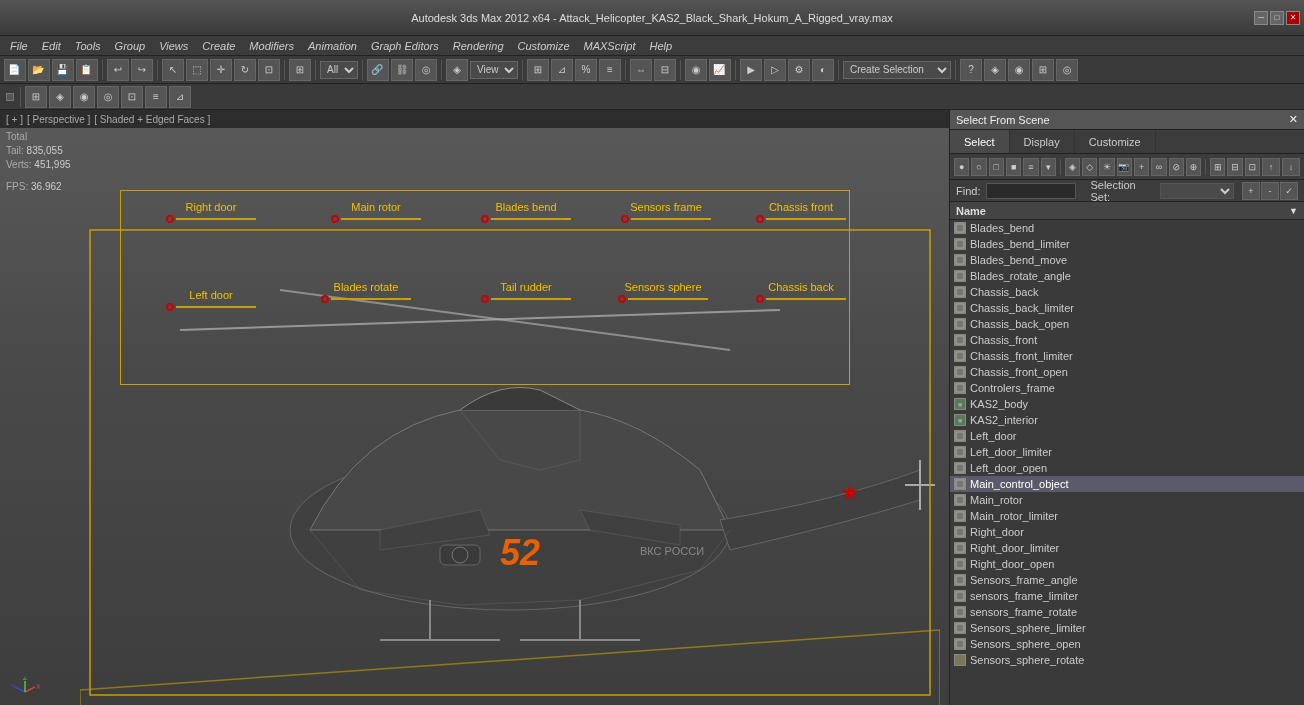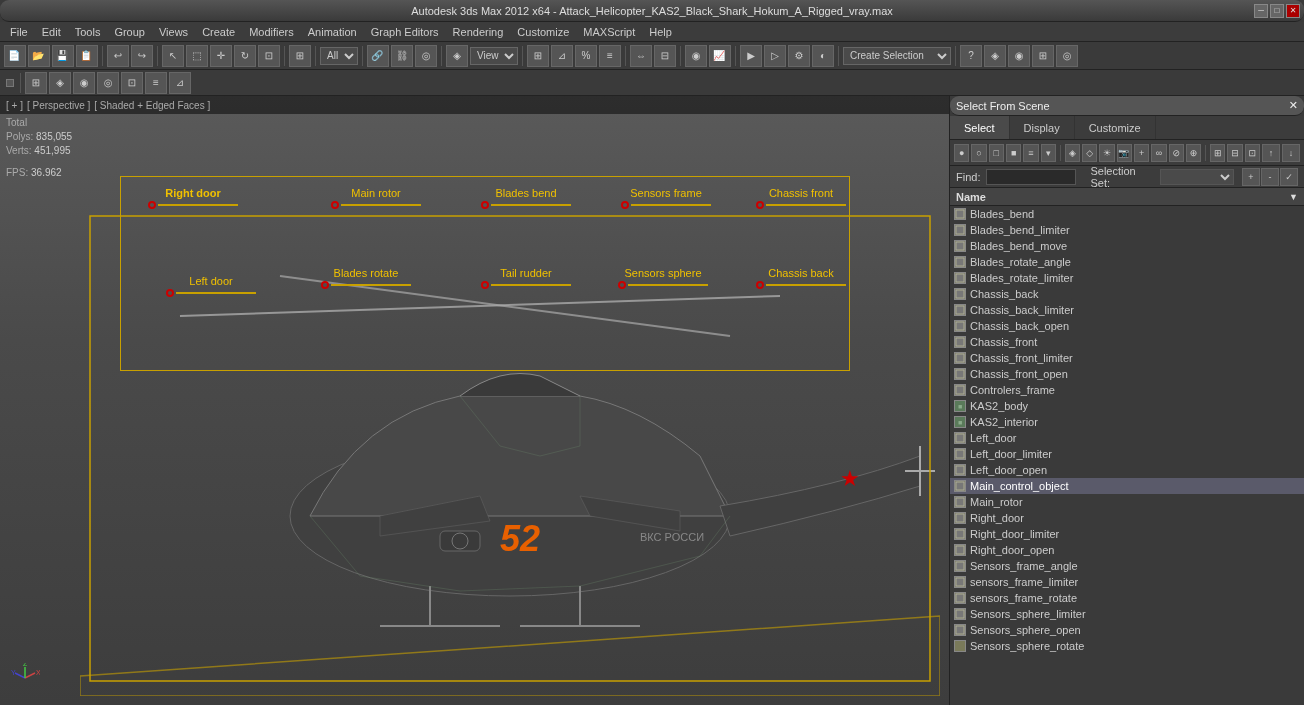--- a/index.html
+++ b/index.html
@@ -1,29 +1,28 @@
 <!DOCTYPE html>
 <html><head>
   <meta charset="utf-8">
   <style>
     * { margin: 0; padding: 0; box-sizing: border-box; }
     body { width: 1304px; height: 705px; overflow: hidden; font-family: 'Arial', sans-serif; font-size: 11px; background: #3a3a3a; color: #ccc; }
 
     
     #titlebar {
-      height: 22px;
+      height: 36px;
       background: linear-gradient(to bottom, #555, #3a3a3a);
       display: flex;
       align-items: center;
       justify-content: center;
       font-size: 11px;
       color: #ddd;
       border-bottom: 1px solid #222;
       position: relative;
-      border-radius: 9px;
     }
     #titlebar .win-controls {
       position: absolute;
       right: 4px;
       display: flex;
       gap: 2px;
     }
     #titlebar .win-btn {
       width: 14px; height: 14px;
       background: #666;
@@ -43,20 +42,21 @@
       align-items: center;
       border-bottom: 1px solid #222;
       padding: 0 4px;
       gap: 2px;
     }
     .menu-item {
       padding: 1px 6px;
       font-size: 11px;
       color: #ccc;
       cursor: pointer;
+      font-style: italic;
     }
 
     
     #toolbar {
       height: 28px;
       background: #3a3a3a;
       border-bottom: 1px solid #222;
       display: flex;
       align-items: center;
       padding: 0 4px;
@@ -182,21 +182,20 @@
     #right-panel-title {
       height: 20px;
       background: #555;
       display: flex;
       align-items: center;
       justify-content: space-between;
       padding: 0 6px;
       font-size: 11px;
       color: #eee;
       border-bottom: 1px solid #222;
-      border-radius: 9px;
     }
 
     #sfs-tabs {
       display: flex;
       height: 24px;
       background: #3c3c3c;
       border-bottom: 1px solid #222;
     }
     .sfs-tab {
       padding: 0 14px;
@@ -428,36 +427,36 @@
 
     <div class="vp-header">
       <span>[ + ]</span>
       <span>[ Perspective ]</span>
       <span>[ Shaded + Edged Faces ]</span>
     </div>
 
     <div class="vp-stats">
       <div style="text-align:left">Total</div>
       <div>
-        <span class="stat-label">Polys:</span>
+        <span class="stat-label">Tail:</span>
         <span class="stat-value">835,055</span>
       </div>
       <div>
         <span class="stat-label">Verts:</span>
         <span class="stat-value">451,995</span>
       </div>
       <div style="margin-top:8px">
         <span class="stat-label">FPS:</span>
         <span class="stat-value">36.962</span>
       </div>
     </div>
 
     <div class="control-panel">
 
-      <div class="control-item" style="left:27px; top:10px;font-weight:bold;">
+      <div class="control-item" style="left:45px; top:10px;">
         <span class="control-label">Right door</span>
         <div style="display:flex;align-items:center;">
           <div style="width:8px;height:8px;border:2px solid #cc0000;border-radius:50%;margin-right:2px;"></div>
           <div class="control-line"></div>
         </div>
       </div>
       <div class="control-item" style="left:210px; top:10px;">
         <span class="control-label">Main rotor</span>
         <div style="display:flex;align-items:center;">
           <div style="width:8px;height:8px;border:2px solid #cc0000;border-radius:50%;margin-right:2px;"></div>
@@ -671,29 +670,20 @@
           </div>
           <span>Blades_rotate_angle</span>
         </div>
         <div class="sfs-item">
           <div class="sfs-item-icon bone">
             <svg width="10" height="10" viewBox="0 0 10 10">
               <rect x="1" y="1" width="8" height="8" fill="none" stroke="#aaa" stroke-width="1"></rect>
               <rect x="2" y="2" width="6" height="6" fill="#777"></rect>
             </svg>
           </div>
-          <span>Blades_rotate_limiter</span>
-        </div>
-        <div class="sfs-item">
-          <div class="sfs-item-icon bone">
-            <svg width="10" height="10" viewBox="0 0 10 10">
-              <rect x="1" y="1" width="8" height="8" fill="none" stroke="#aaa" stroke-width="1"></rect>
-              <rect x="2" y="2" width="6" height="6" fill="#777"></rect>
-            </svg>
-          </div>
           <span>Chassis_back</span>
         </div>
         <div class="sfs-item">
           <div class="sfs-item-icon bone">
             <svg width="10" height="10" viewBox="0 0 10 10">
               <rect x="1" y="1" width="8" height="8" fill="none" stroke="#aaa" stroke-width="1"></rect>
               <rect x="2" y="2" width="6" height="6" fill="#777"></rect>
             </svg>
           </div>
           <span>Chassis_back_limiter</span>
@@ -796,20 +786,29 @@
           </div>
           <span>Main_rotor</span>
         </div>
         <div class="sfs-item">
           <div class="sfs-item-icon bone">
             <svg width="10" height="10" viewBox="0 0 10 10">
               <rect x="1" y="1" width="8" height="8" fill="none" stroke="#aaa" stroke-width="1"></rect>
               <rect x="2" y="2" width="6" height="6" fill="#777"></rect>
             </svg>
           </div>
+          <span>Main_rotor_limiter</span>
+        </div>
+        <div class="sfs-item">
+          <div class="sfs-item-icon bone">
+            <svg width="10" height="10" viewBox="0 0 10 10">
+              <rect x="1" y="1" width="8" height="8" fill="none" stroke="#aaa" stroke-width="1"></rect>
+              <rect x="2" y="2" width="6" height="6" fill="#777"></rect>
+            </svg>
+          </div>
           <span>Right_door</span>
         </div>
         <div class="sfs-item">
           <div class="sfs-item-icon bone">
             <svg width="10" height="10" viewBox="0 0 10 10">
               <rect x="1" y="1" width="8" height="8" fill="none" stroke="#aaa" stroke-width="1"></rect>
               <rect x="2" y="2" width="6" height="6" fill="#777"></rect>
             </svg>
           </div>
           <span>Right_door_limiter</span>

